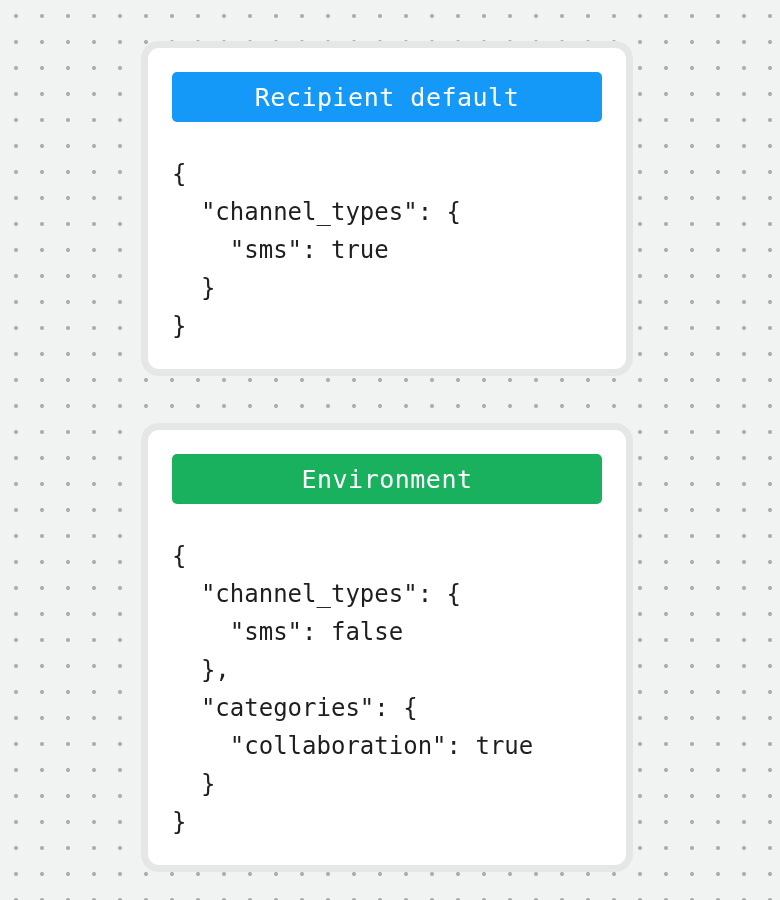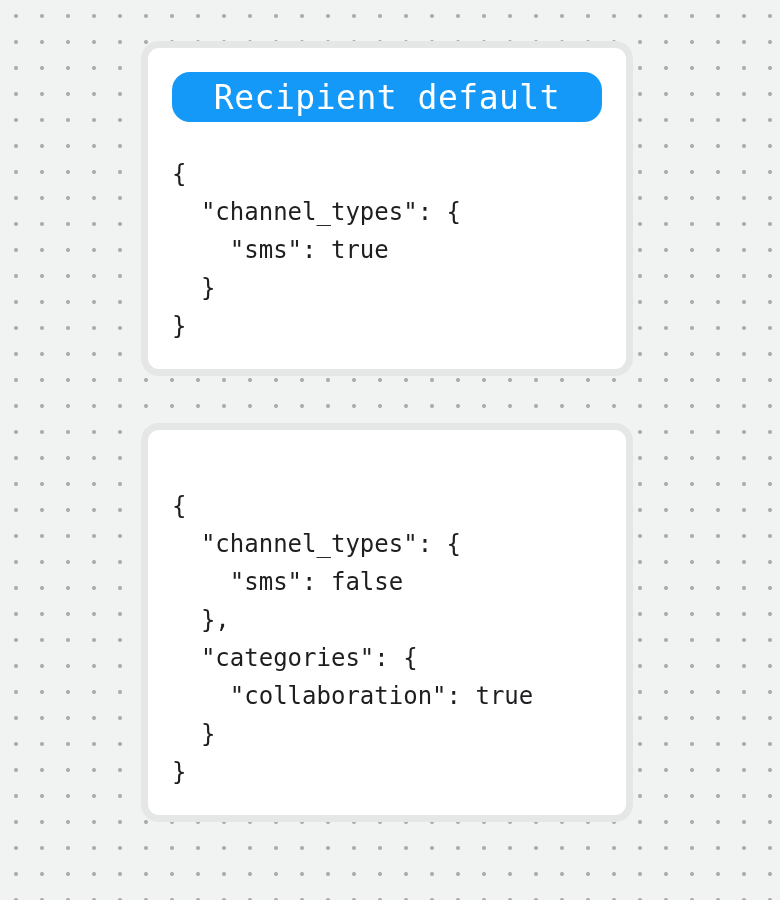--- a/index.html
+++ b/index.html
@@ -29,26 +29,26 @@
     border: 7px solid #e5e6e6;
     border-radius: 18px;
     padding: 24px 24px 24px;
   }
 
   .card-1 { top: 41px; }
   .card-2 { top: 423px; }
 
   .badge {
     height: 50px;
-    border-radius: 18px;
+    border-radius: 5px;
     display: flex;
     align-items: center;
     justify-content: center;
     color: #ffffff;
-    font-size: 33px;
+    font-size: 25px;
     letter-spacing: 0.5px;
     font-weight: normal;
   }
 
   .code {
     margin-top: 33px;
     font-family: "DejaVu Sans Mono", "Liberation Mono", monospace;
     font-size: 24px;
     line-height: 38px;
     color: #1e1e21;
@@ -63,20 +63,21 @@
   <section class="card card-1">
     <div class="badge" style="background-color: rgb(20, 153, 248);">Recipient default</div>
     <pre class="code">{
   "channel_types": {
     "sms": true
   }
 }</pre>
   </section>
 
   <section class="card card-2">
+    <div class="badge" style="background-color: rgb(25, 176, 94);">Environment</div>
     <pre class="code">{
   "channel_types": {
     "sms": false
   },
   "categories": {
     "collaboration": true
   }
 }</pre>
   </section>
 

